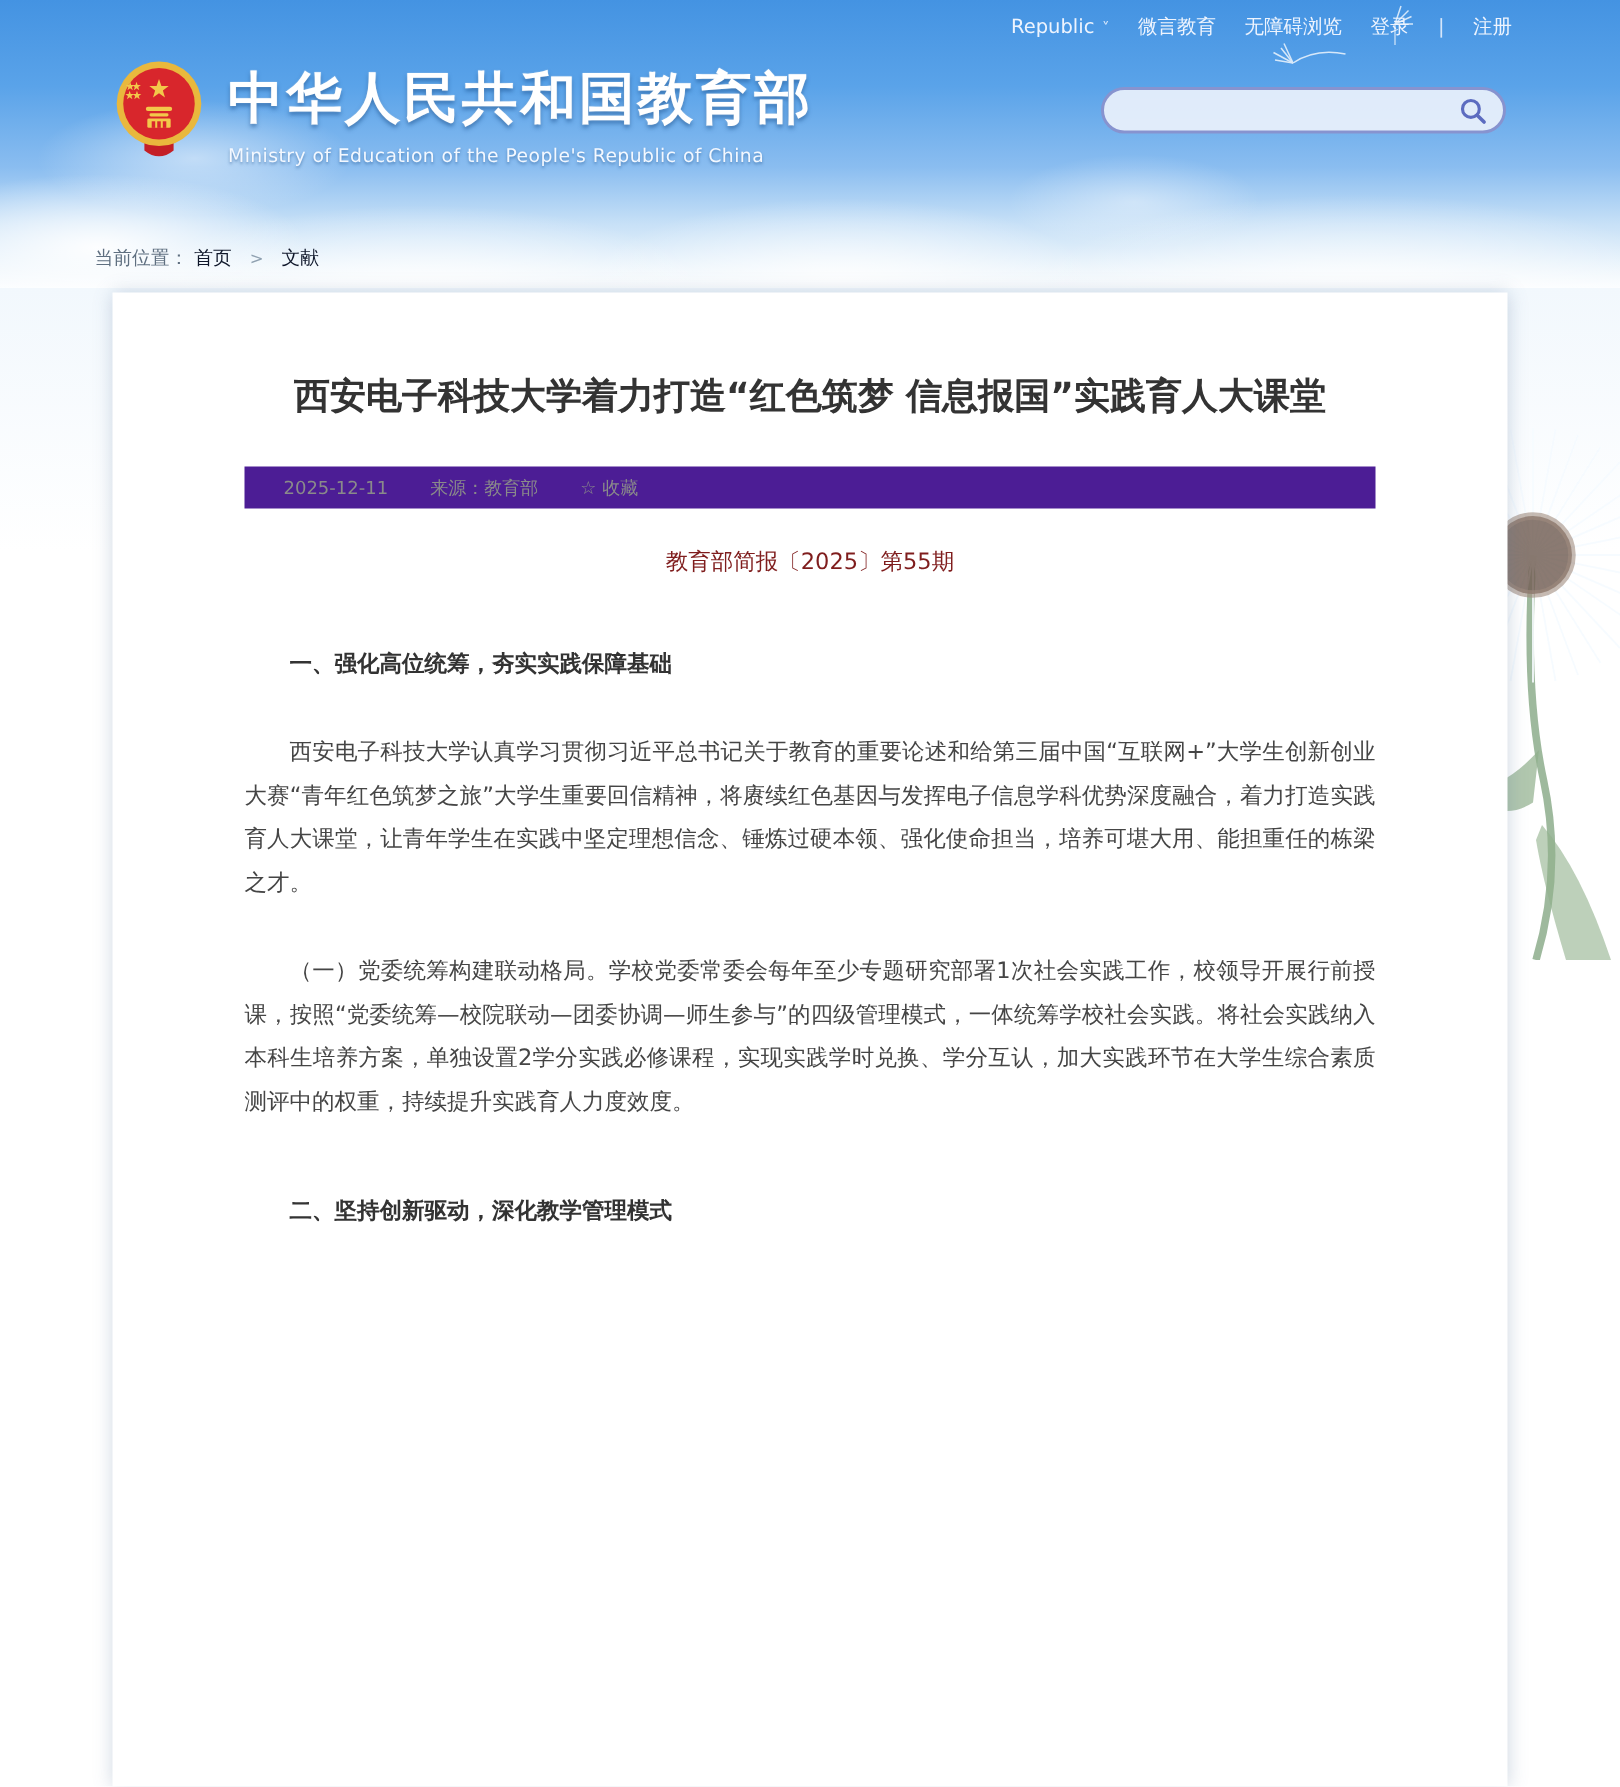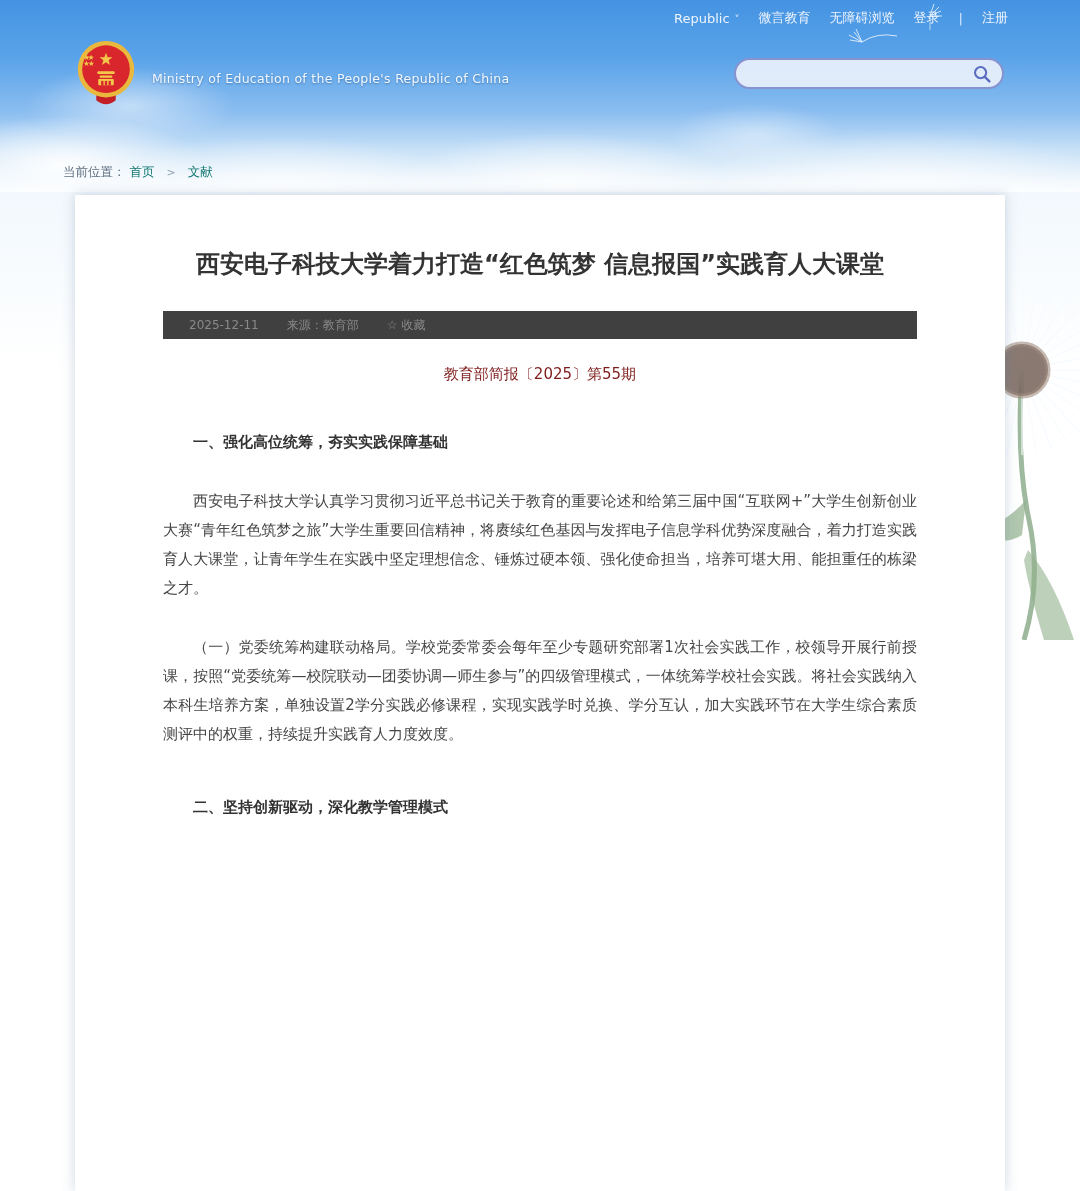--- a/index.html
+++ b/index.html
@@ -40,32 +40,32 @@
 
   
   .search { position:absolute; top:58px; left:734px; z-index:3; width:270px; height:31px;
     border:2px solid #8793cf; border-radius:17px; background:rgba(234,241,251,.92);
     display:flex; align-items:center; padding:0 10px 0 14px; }
   .search input { flex:1; border:none; outline:none; background:transparent; font-size:13px; color:#456; }
   .search .mag { width:20px; height:20px; cursor:pointer; flex:0 0 auto; }
 
   
   .breadcrumb { position:absolute; top:164px; left:63px; z-index:3; font-size:12.5px; color:#5f6f80; }
-  .breadcrumb a { color:#0f766e; text-decoration:none; cursor:pointer; }
+  .breadcrumb a { color:#0f172a; text-decoration:none; cursor:pointer; }
   .breadcrumb .sep { margin:0 8px; color:#8fa0b0; font-size:11px; }
 
   
   .dandelion { position:absolute; top:80px; right:-14px; z-index:1; pointer-events:none; }
   .seeds-small { position:absolute; top:2px; right:118px; z-index:1; pointer-events:none; opacity:.9; }
 
   
   .panel { position:relative; z-index:2; width:930px; margin:195px auto 0; background:#ffffff;
     box-shadow:0 0 12px rgba(90,120,155,.30); padding:54px 88px 60px; min-height:996px; }
   .article-title { text-align:center; font-size:24px; font-weight:bold; color:#333; line-height:30px; }
-  .meta { margin-top:32px; background:#404040; color:#8a8a8a; font-size:12px;
+  .meta { margin-top:32px; background:#4c1d95; color:#8a8a8a; font-size:12px;
     height:28px; display:flex; align-items:center; gap:28px; padding-left:26px; }
   .meta .fav { cursor:pointer; display:flex; align-items:center; gap:4px; }
   .issue { text-align:center; margin-top:26px; font-size:15px; color:#7f1d1d; }
   .body-blocks { margin-top:18px; }
   .para { font-size:15px; color:#454545; line-height:29px; text-indent:2em;
     margin-top:30px; text-align:justify; }
   .para.heading { font-weight:bold; color:#333; margin-top:44px; }
 </style>
 </head>
 <body>
@@ -93,20 +93,21 @@
     <use href="#bigstar" transform="translate(-16,9) scale(0.45) translate(30,14)" fill="#f3c84a"></use>
     <use href="#bigstar" transform="translate(16,9) scale(0.45) translate(-30,14)" fill="#f3c84a"></use>
     <rect x="23" y="32" width="18" height="3" rx="1.4" fill="#f3c84a"></rect>
     <rect x="25.5" y="36.5" width="13" height="2.2" rx="1" fill="#f3c84a"></rect>
     <rect x="24" y="40" width="16" height="6.5" rx="1" fill="#f3c84a"></rect>
     <rect x="27" y="42" width="2.4" height="4.5" fill="#d8262c"></rect>
     <rect x="30.8" y="42" width="2.4" height="4.5" fill="#d8262c"></rect>
     <rect x="34.6" y="42" width="2.4" height="4.5" fill="#d8262c"></rect>
   </svg>
   <div class="brand-text">
+    <div class="site-title">中华人民共和国教育部</div>
     <div class="site-sub">Ministry of Education of the People's Republic of China</div>
   </div>
 </div>
 
 <div class="search">
   <input type="text" value="" placeholder="" style="">
   <svg class="mag" viewBox="0 0 20 20">
     <circle cx="8.6" cy="8.6" r="5.6" fill="none" stroke="#5c6cc0" stroke-width="2.1"></circle>
     <line x1="12.8" y1="12.8" x2="17.4" y2="17.4" stroke="#5c6cc0" stroke-width="2.4" stroke-linecap="round"></line>
   </svg>

